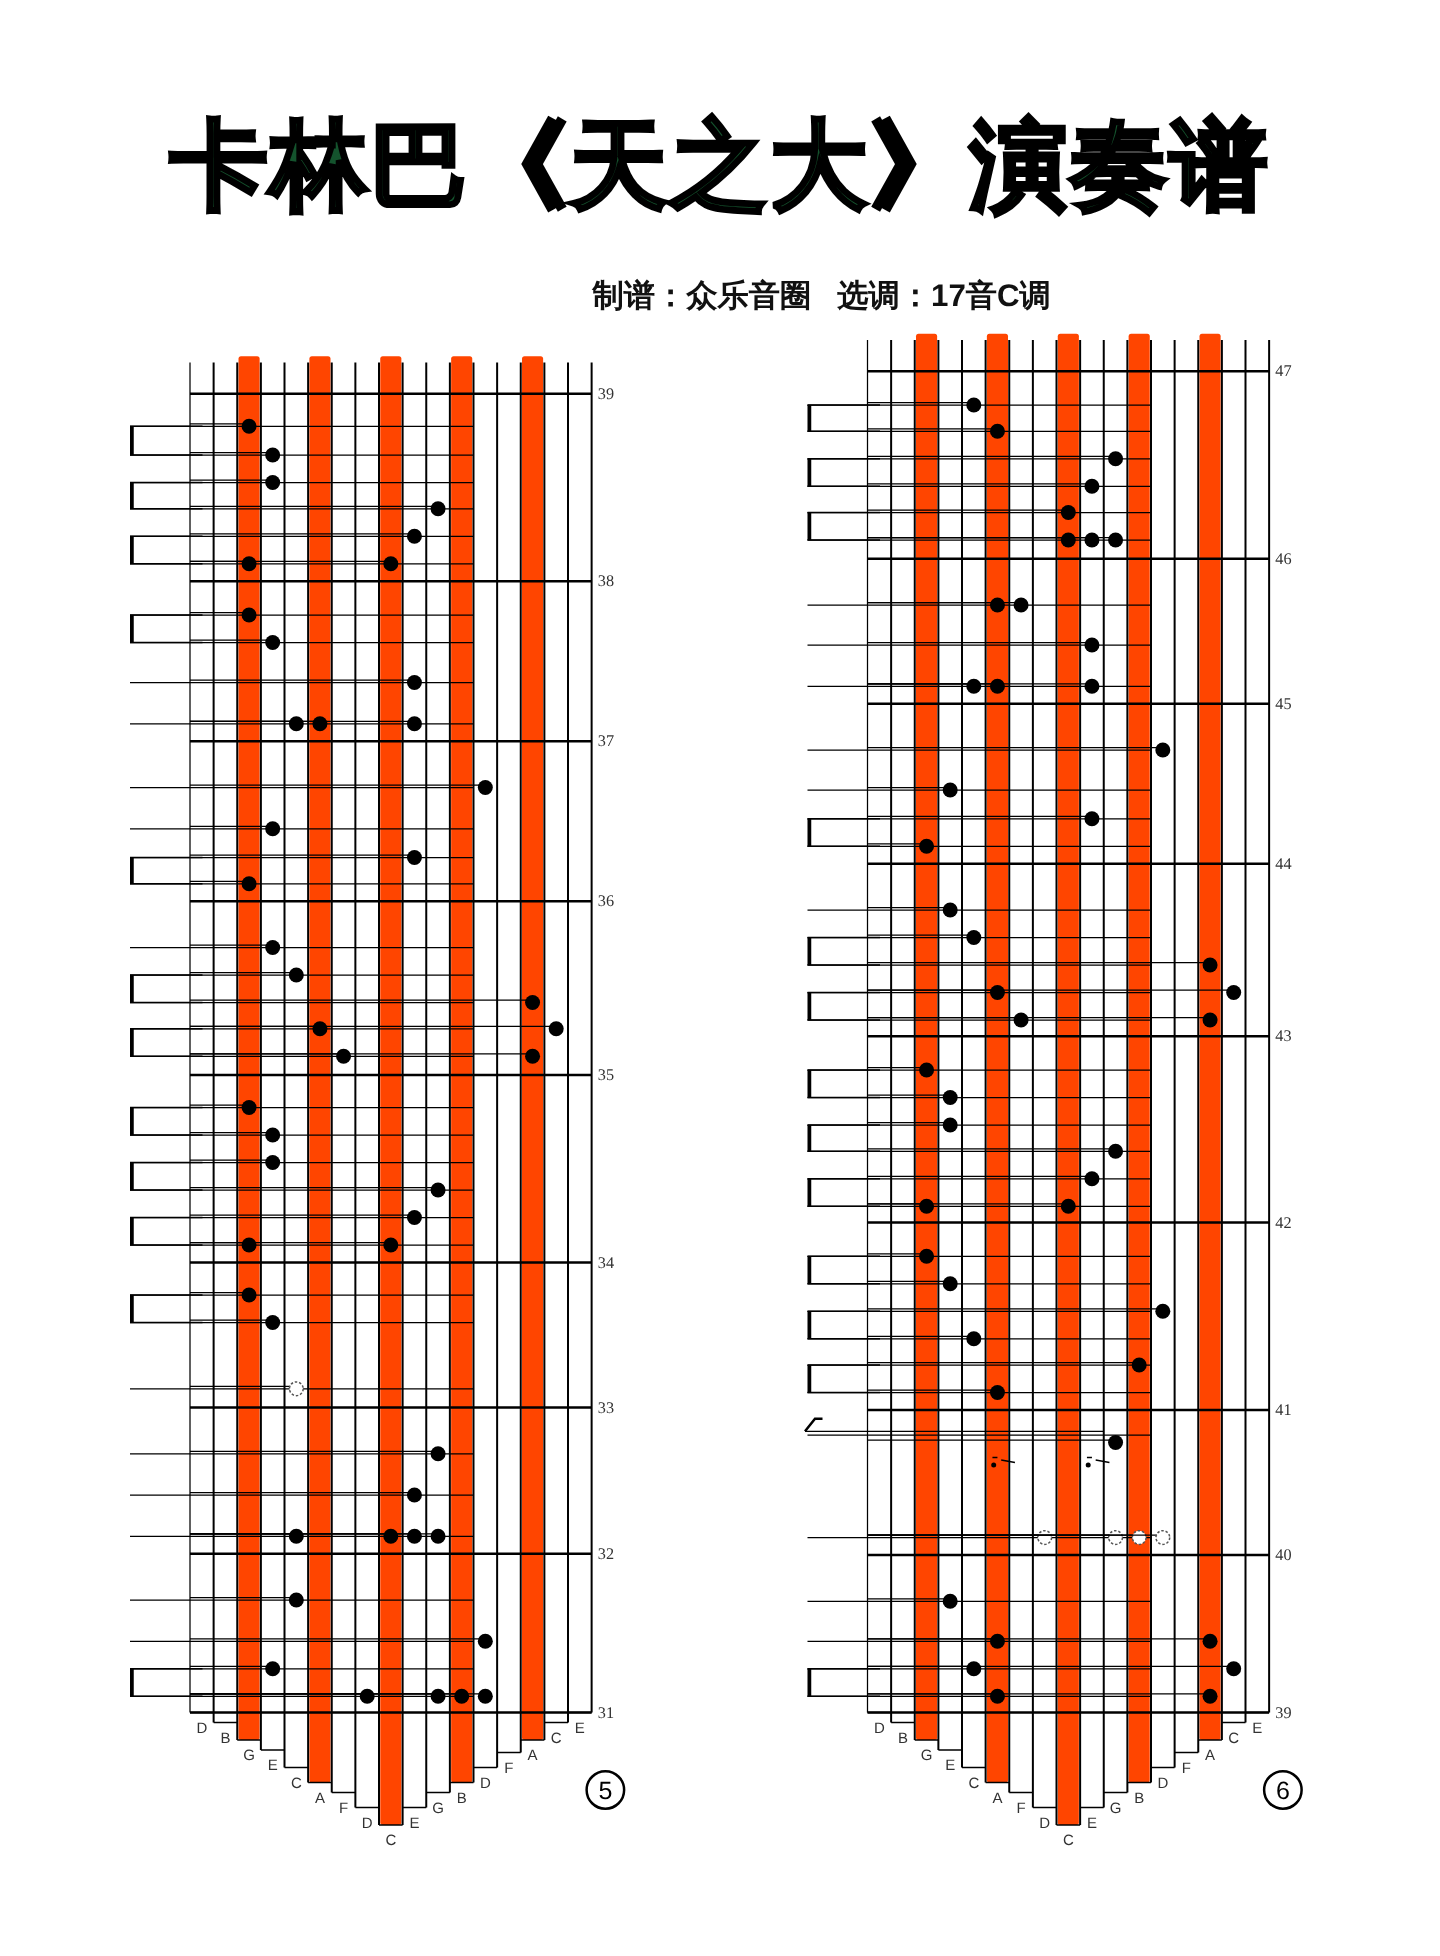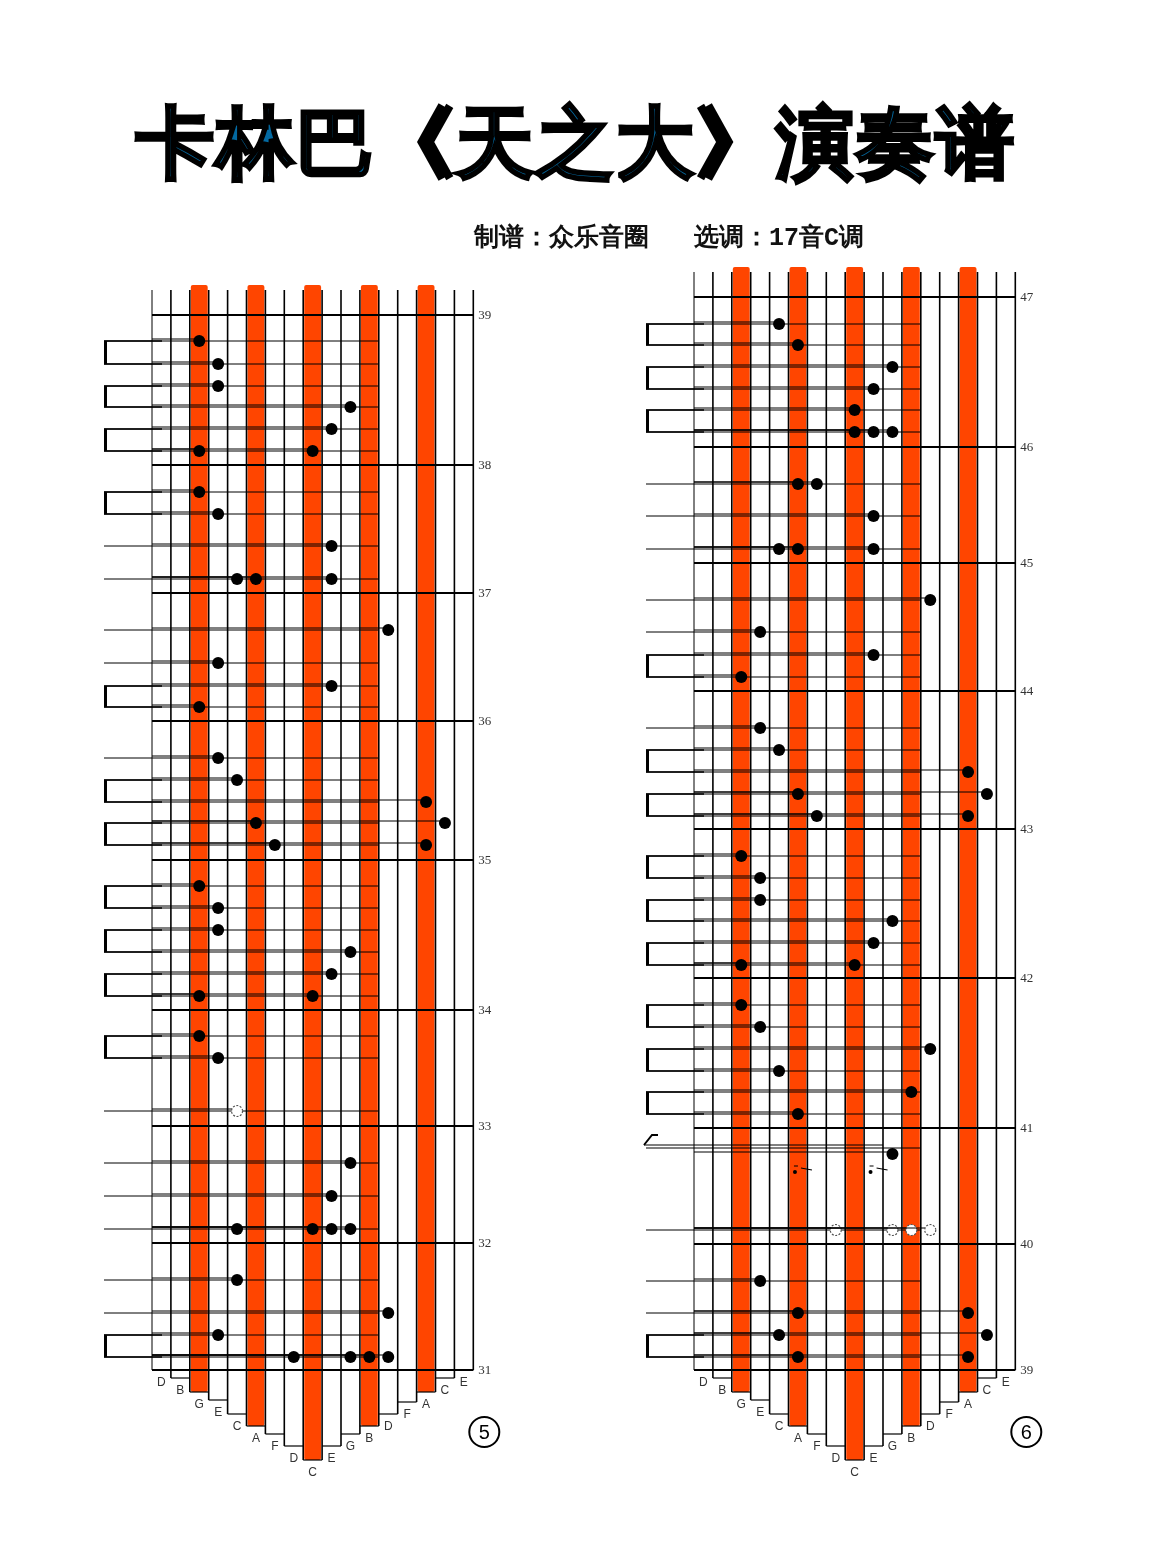--- a/index.html
+++ b/index.html
@@ -1,18 +1,18 @@
 <!DOCTYPE html>
 <html><head>
 <meta charset="utf-8">
 <style>
   html,body{margin:0;padding:0;background:#fff;}
   body{width:1152px;height:1565px;position:relative;overflow:hidden;font-family:"DejaVu Sans",sans-serif;}
-  .title{position:absolute;left:0;top:92px;width:1152px;text-align:center;font-size:78px;font-weight:900;color:#0369a1;letter-spacing:2px;-webkit-text-stroke:3px #000;font-family:"DejaVu Sans",sans-serif;}
-  .subtitle{position:absolute;left:474px;top:220px;font-size:25px;font-weight:bold;color:#111;white-space:pre;font-family:Liberation Mono, monospace;}
+  .title{position:absolute;left:0;top:81px;width:1152px;text-align:center;font-size:78px;font-weight:900;color:#14532d;letter-spacing:2px;-webkit-text-stroke:3px #000;font-family:"DejaVu Sans",sans-serif;}
+  .subtitle{position:absolute;left:474px;top:220px;font-size:25px;font-weight:bold;color:#111;white-space:pre;font-family:Liberation Sans, sans-serif;}
   .panel{position:absolute;left:0;top:0;width:1088px;height:1565px;}
   svg{position:absolute;left:0;top:0;}
 </style>
 </head>
 <body>
 
 <div class="title">卡林巴《天之大》演奏谱</div>
 <div class="subtitle">制谱：众乐音圈   选调：17音C调</div>
 
 <div class="panel">

